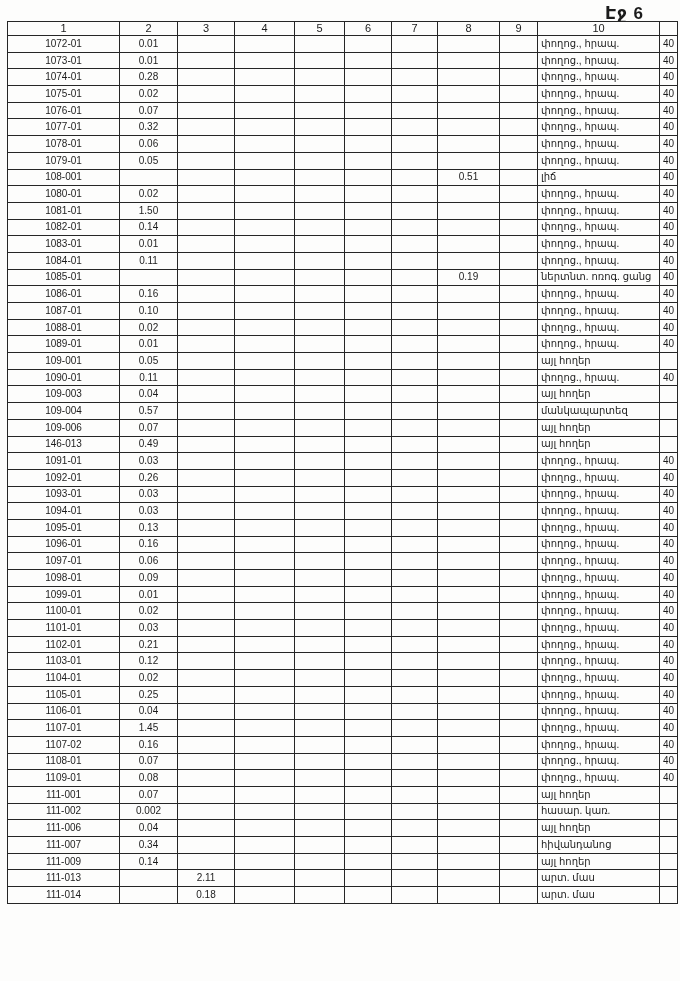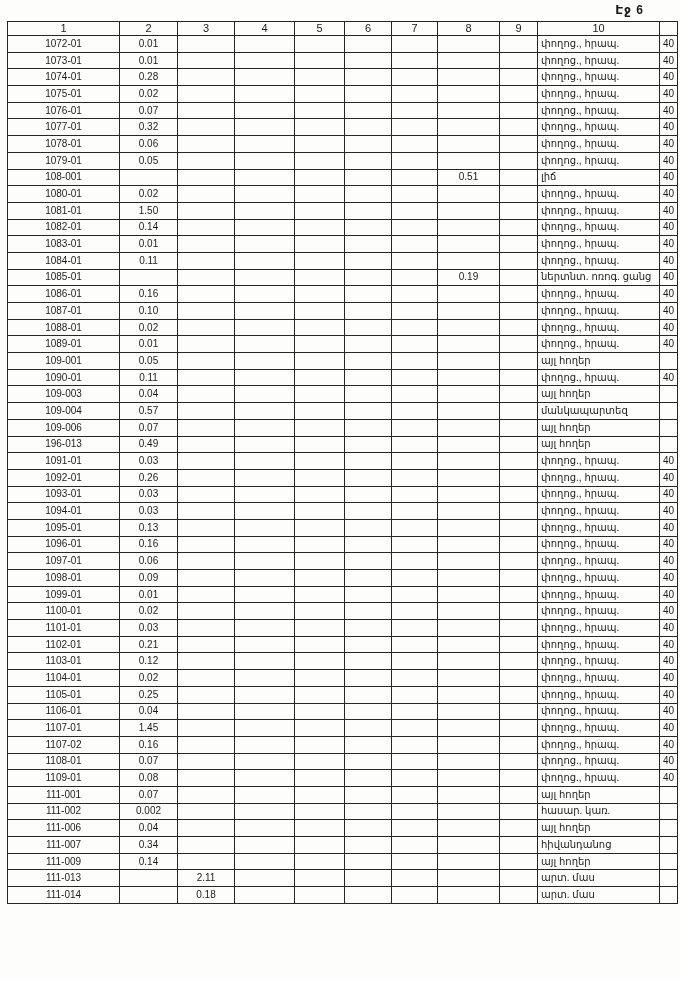--- a/index.html
+++ b/index.html
@@ -12,21 +12,21 @@
     position: relative;
     width: 680px;
     height: 981px;
     background: #fdfdfc;
     overflow: hidden;
   }
   .page-header {
     position: absolute;
     top: 3px;
     right: 36px;
-    font-size: 12px;
+    font-size: 17px;
     font-weight: bold;
     color: #1b1b1b;
     letter-spacing: 1px;
   }
   table.land-table {
     position: absolute;
     left: 7px;
     top: 21px;
     border-collapse: collapse;
     table-layout: fixed;
@@ -416,21 +416,21 @@
           <td class="c4"></td>
           <td class="c5"></td>
           <td class="c6"></td>
           <td class="c7"></td>
           <td class="c8"></td>
           <td class="c9"></td>
           <td class="c10">այլ հողեր</td>
           <td class="mark"></td>
         </tr>
         <tr>
-          <td class="c1">196-013</td>
+          <td class="c1">146-013</td>
           <td class="c2">0.49</td>
           <td class="c3"></td>
           <td class="c4"></td>
           <td class="c5"></td>
           <td class="c6"></td>
           <td class="c7"></td>
           <td class="c8"></td>
           <td class="c9"></td>
           <td class="c10">այլ հողեր</td>
           <td class="mark"></td>

